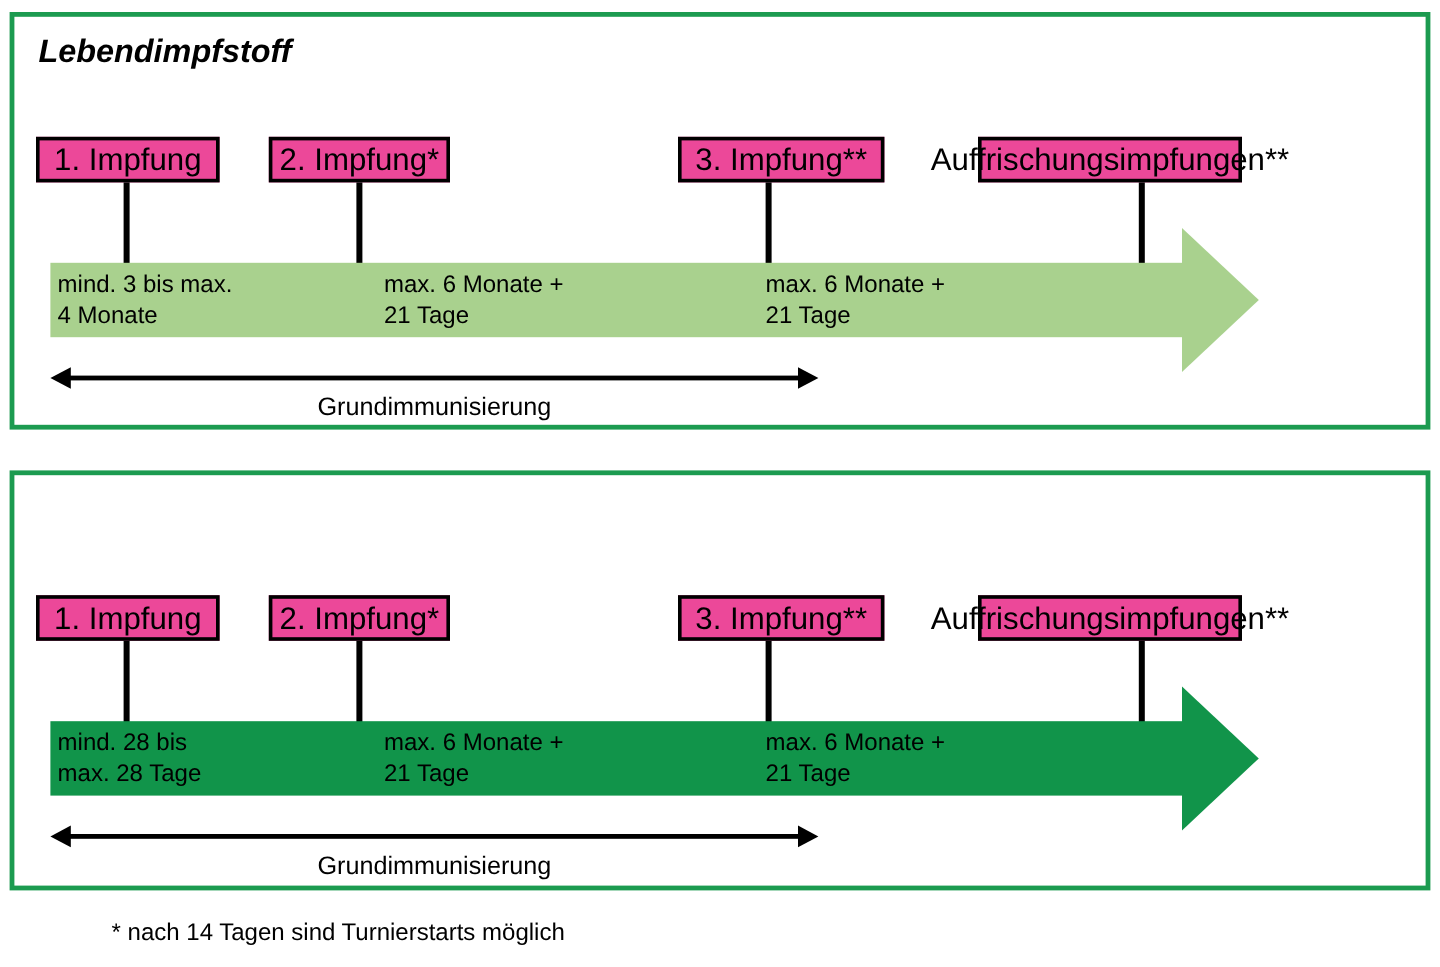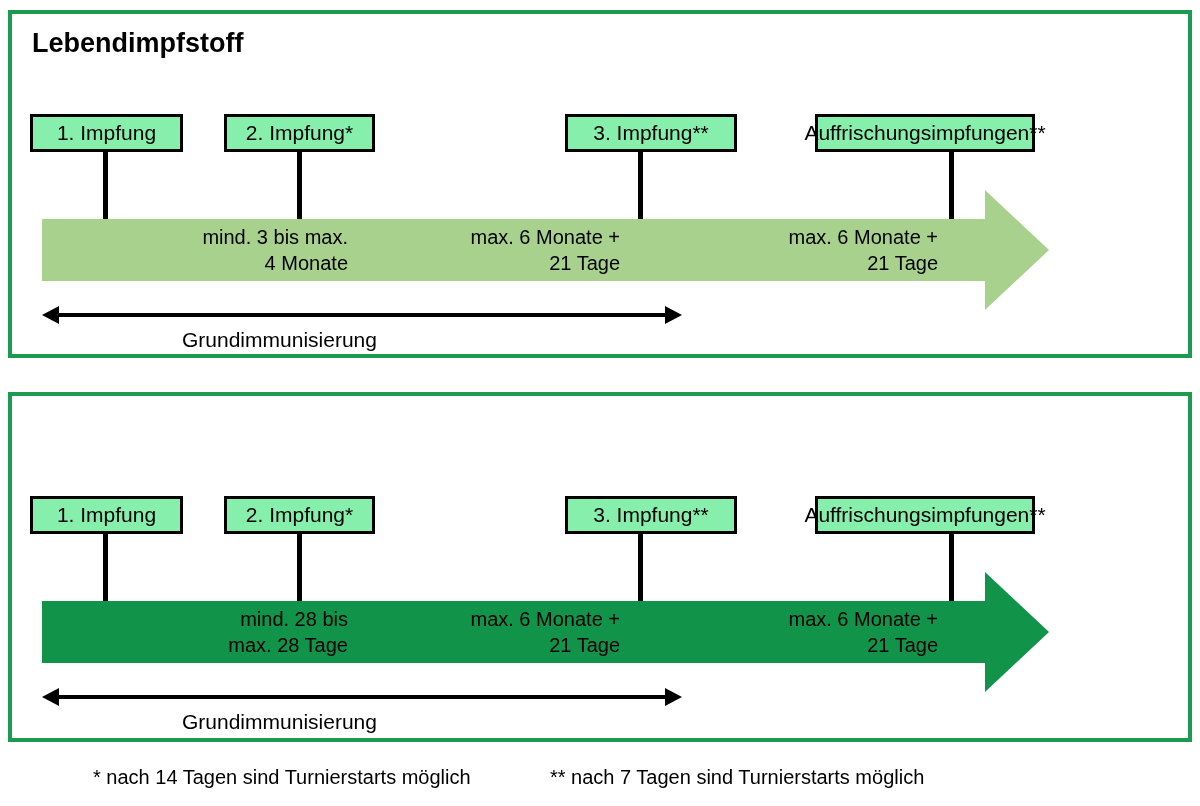--- a/index.html
+++ b/index.html
@@ -31,34 +31,35 @@
   .p2 { top: 392px; height: 350px; }
 
   .panel-title {
     position: absolute;
     left: 20px;
     top: 14px;
     margin: 0;
     font-size: 27px;
     font-weight: bold;
     white-space: nowrap;
+    font-style: italic;
   }
 
   
   .vbox {
     position: absolute;
     top: 100px;
     height: 38px;
     border: 3px solid #000000;
-    background: #86efac;
+    background: #ec4899;
     box-sizing: border-box;
     display: flex;
     align-items: center;
     justify-content: center;
-    font-size: 21px;
+    font-size: 26px;
     white-space: nowrap;
   }
   .b1 { left: 18px;  width: 153px; }
   .b2 { left: 212px; width: 151px; }
   .b3 { left: 553px; width: 172px; }
   .b4 { left: 803px; width: 220px; }
 
   
   .connector {
     position: absolute;
@@ -107,21 +108,21 @@
     border-top: 60px solid transparent;
     border-bottom: 60px solid transparent;
     border-left: 64px solid var(--bar-color);
   }
 
   
   .interval {
     position: absolute;
     top: 210px;
     width: 300px;
-    text-align: right;
+    text-align: left;
     font-size: 20px;
     line-height: 26px;
   }
   .i1 { left: 36px; }
   .i2 { left: 308px; }
   .i3 { left: 626px; }
 
   
   .range {
     position: absolute;
@@ -156,21 +157,21 @@
     height: 0;
     border-top: 9px solid transparent;
     border-bottom: 9px solid transparent;
     border-left: 17px solid #000000;
   }
   .range-label {
     position: absolute;
     left: 170px;
     top: 314px;
     width: 360px;
-    text-align: left;
+    text-align: center;
     font-size: 21px;
     white-space: nowrap;
   }
 
   
   .footnotes {
     position: absolute;
     top: 766px;
     left: 0;
     width: 1200px;
@@ -294,16 +295,15 @@
     <div class="range">
       <div class="rline"></div>
       <div class="rleft"></div>
       <div class="rright"></div>
     </div>
     <div class="range-label">Grundimmunisierung</div>
   </section>
 
   <div class="footnotes">
     <span class="fn fn1">* nach 14 Tagen sind Turnierstarts möglich</span>
-    <span class="fn fn2">** nach 7 Tagen sind Turnierstarts möglich</span>
   </div>
 
 </div>
 
 </body></html>

